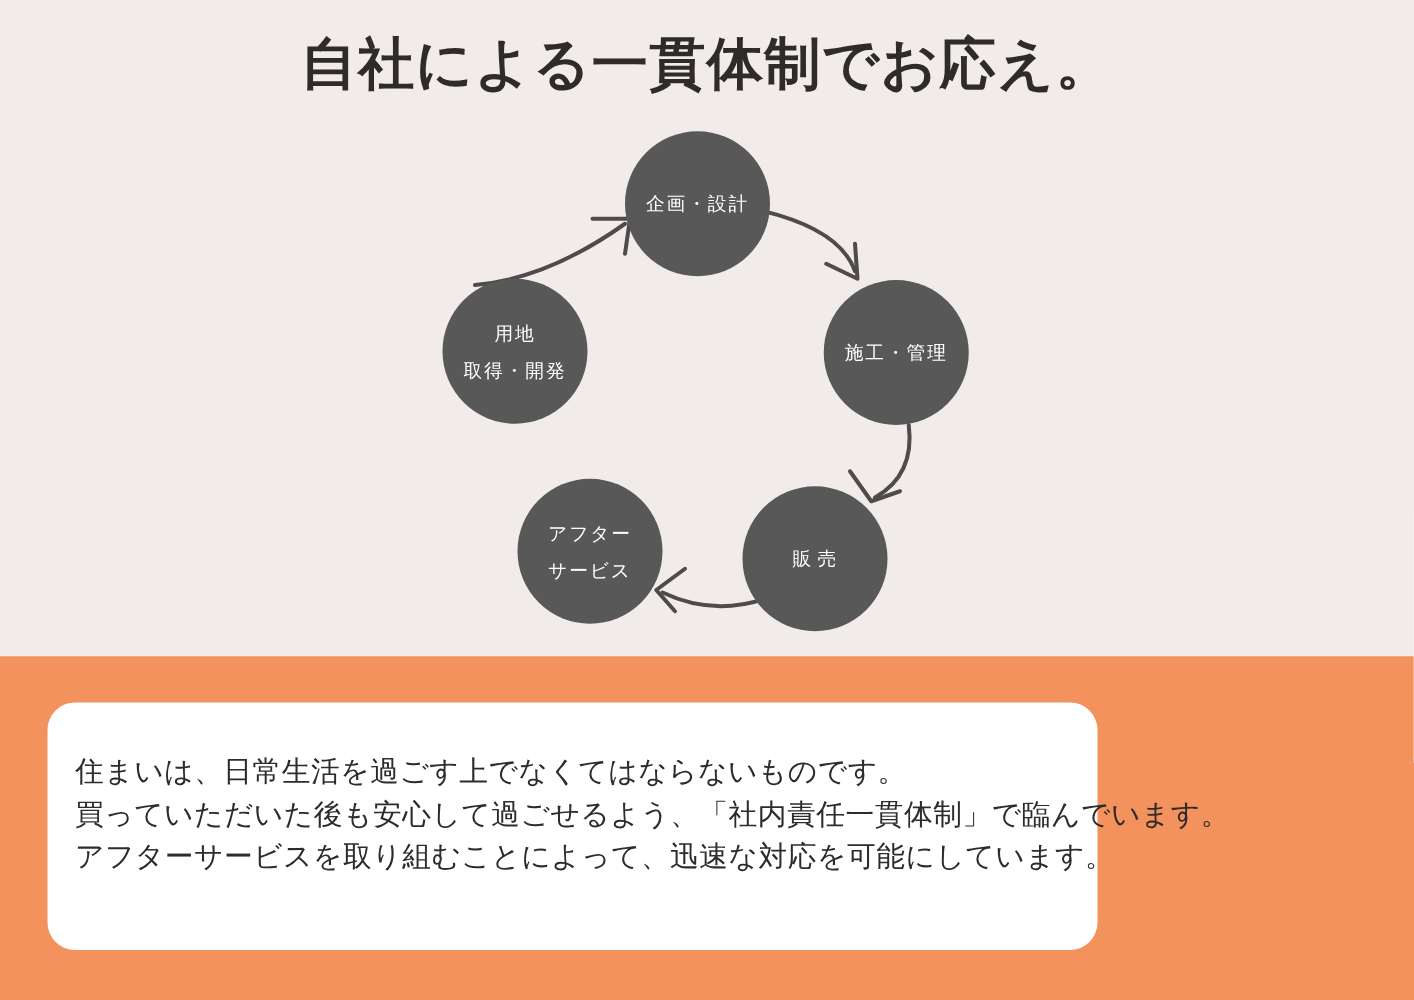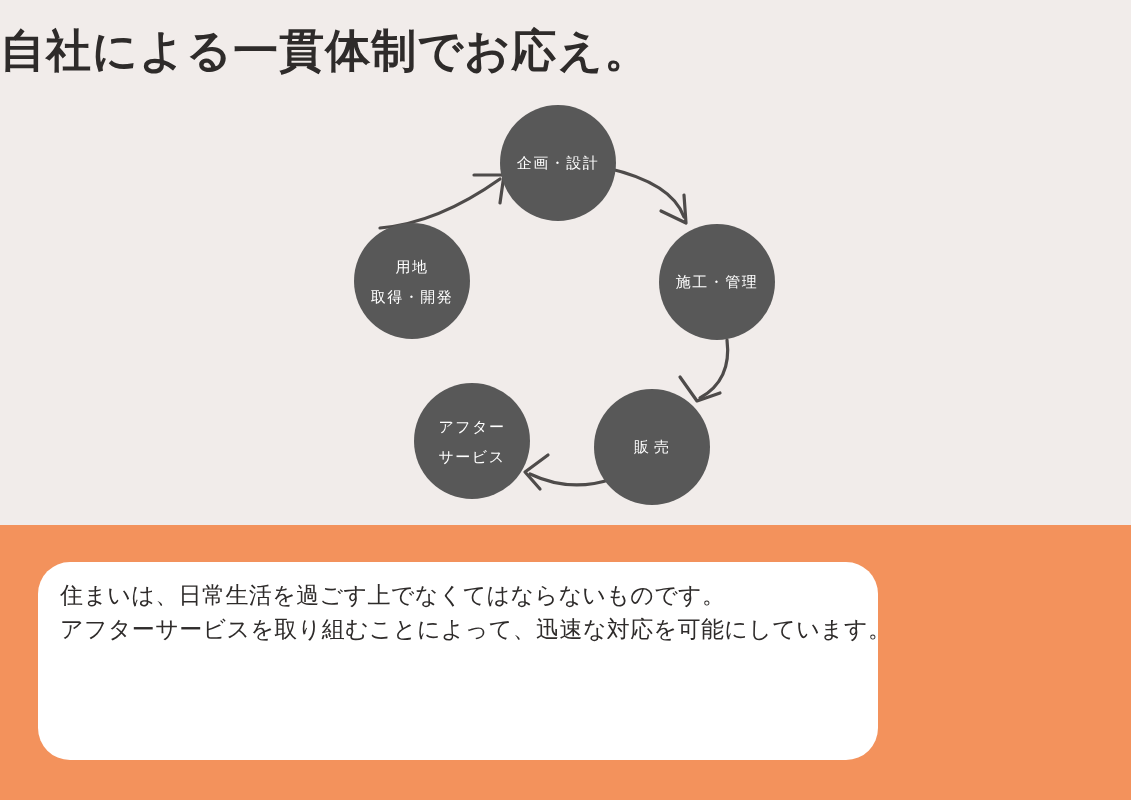--- a/index.html
+++ b/index.html
@@ -19,21 +19,21 @@
     height: 800px;
     background: #f1ecea;
     overflow: hidden;
   }
   
   .title {
     position: absolute;
     left: 0;
     top: 24px;
     width: 1131px;
-    text-align: left;
+    text-align: center;
     font-size: 45px;
     font-weight: bold;
     color: #2e2b2a;
     letter-spacing: 1px;
     line-height: 1.2;
     white-space: nowrap;
   }
   
   .diagram {
     position: absolute;
@@ -66,23 +66,23 @@
     background: #f3925c;
   }
   
   .text-card {
     position: absolute;
     left: 38px;
     top: 562px;
     width: 840px;
     height: 198px;
     background: #ffffff;
-    border-radius: 32px;
+    border-radius: 22px;
     box-sizing: border-box;
-    padding: 16px 26px 0 22px;
+    padding: 38px 26px 0 22px;
   }
   .body-line {
     font-family: "Liberation Sans", "DejaVu Sans", sans-serif;
     font-size: 23px;
     line-height: 1.48;
     color: #2e2b2a;
     letter-spacing: 0.4px;
     white-space: nowrap;
   }
 </style>
@@ -143,16 +143,17 @@
         <text class="node-label" x="412" y="203">取得・開発</text>
       </g>
 
     </svg>
   </div>
 
   <div class="orange-band"></div>
 
   <div class="text-card">
     <div class="body-line">住まいは、日常生活を過ごす上でなくてはならないものです。</div>
+    <div class="body-line">買っていただいた後も安心して過ごせるよう、「社内責任一貫体制」で臨んでいます。</div>
     <div class="body-line">アフターサービスを取り組むことによって、迅速な対応を可能にしています。</div>
   </div>
 
 </div>
 
 </body></html>

